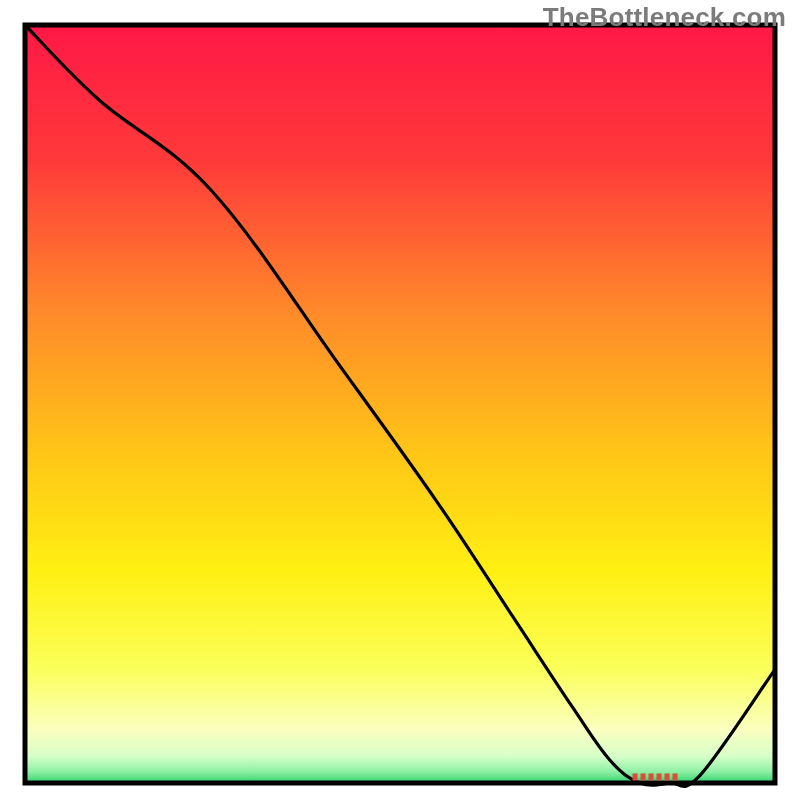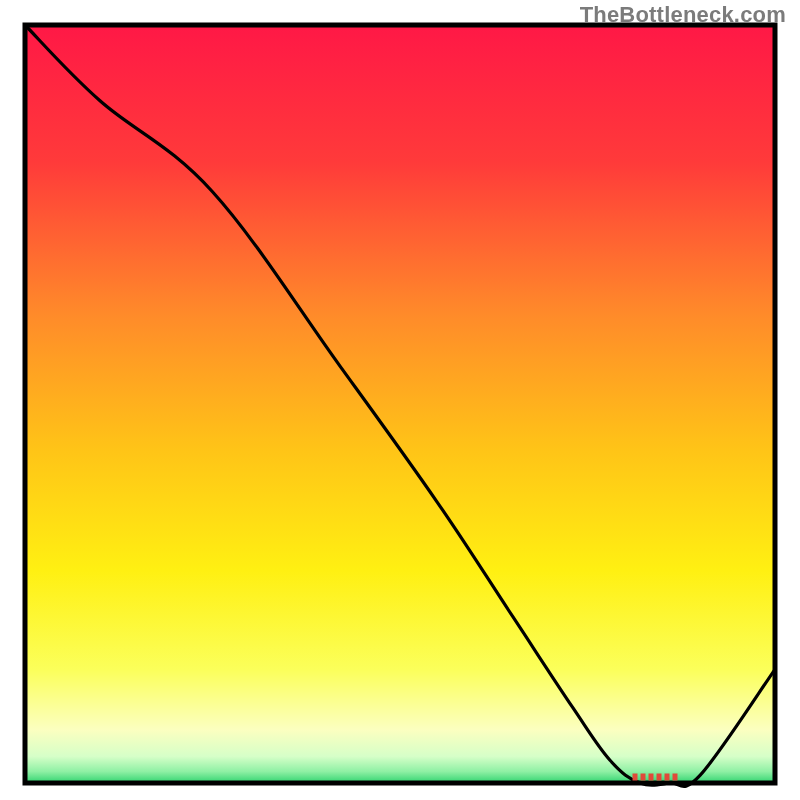--- a/index.html
+++ b/index.html
@@ -12,21 +12,21 @@
   }
   .wrap {
     position: relative;
     width: 800px;
     height: 800px;
   }
   .watermark {
     position: absolute;
     top: 2px;
     right: 14px;
-    font-size: 22px;
+    font-size: 26px;
     font-weight: bold;
     color: #7b7b7b;
     letter-spacing: 0.2px;
   }
   svg.chart {
     display: block;
   }
 </style>
 </head>
 <body>

